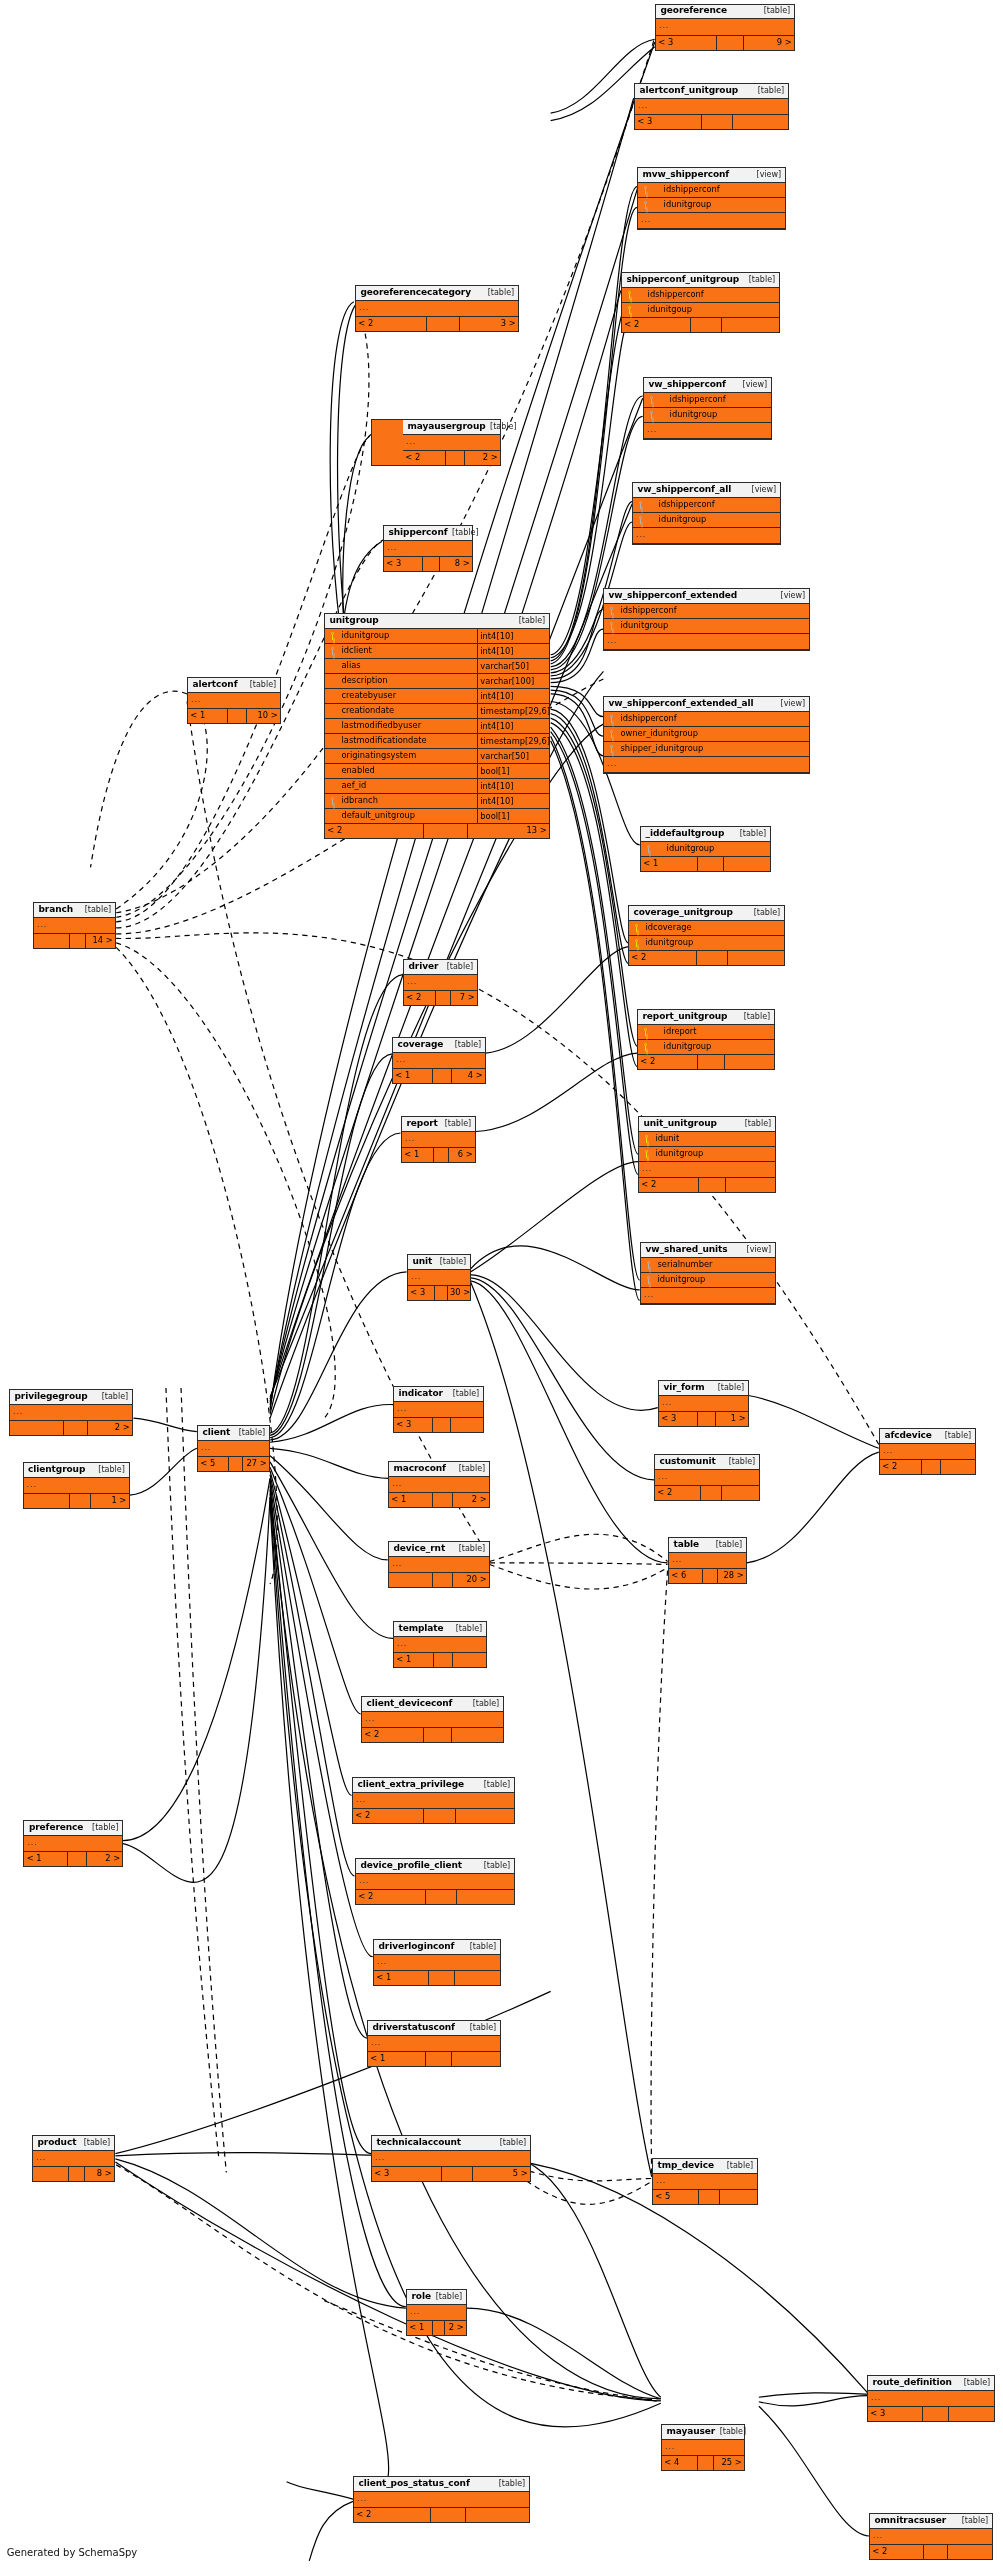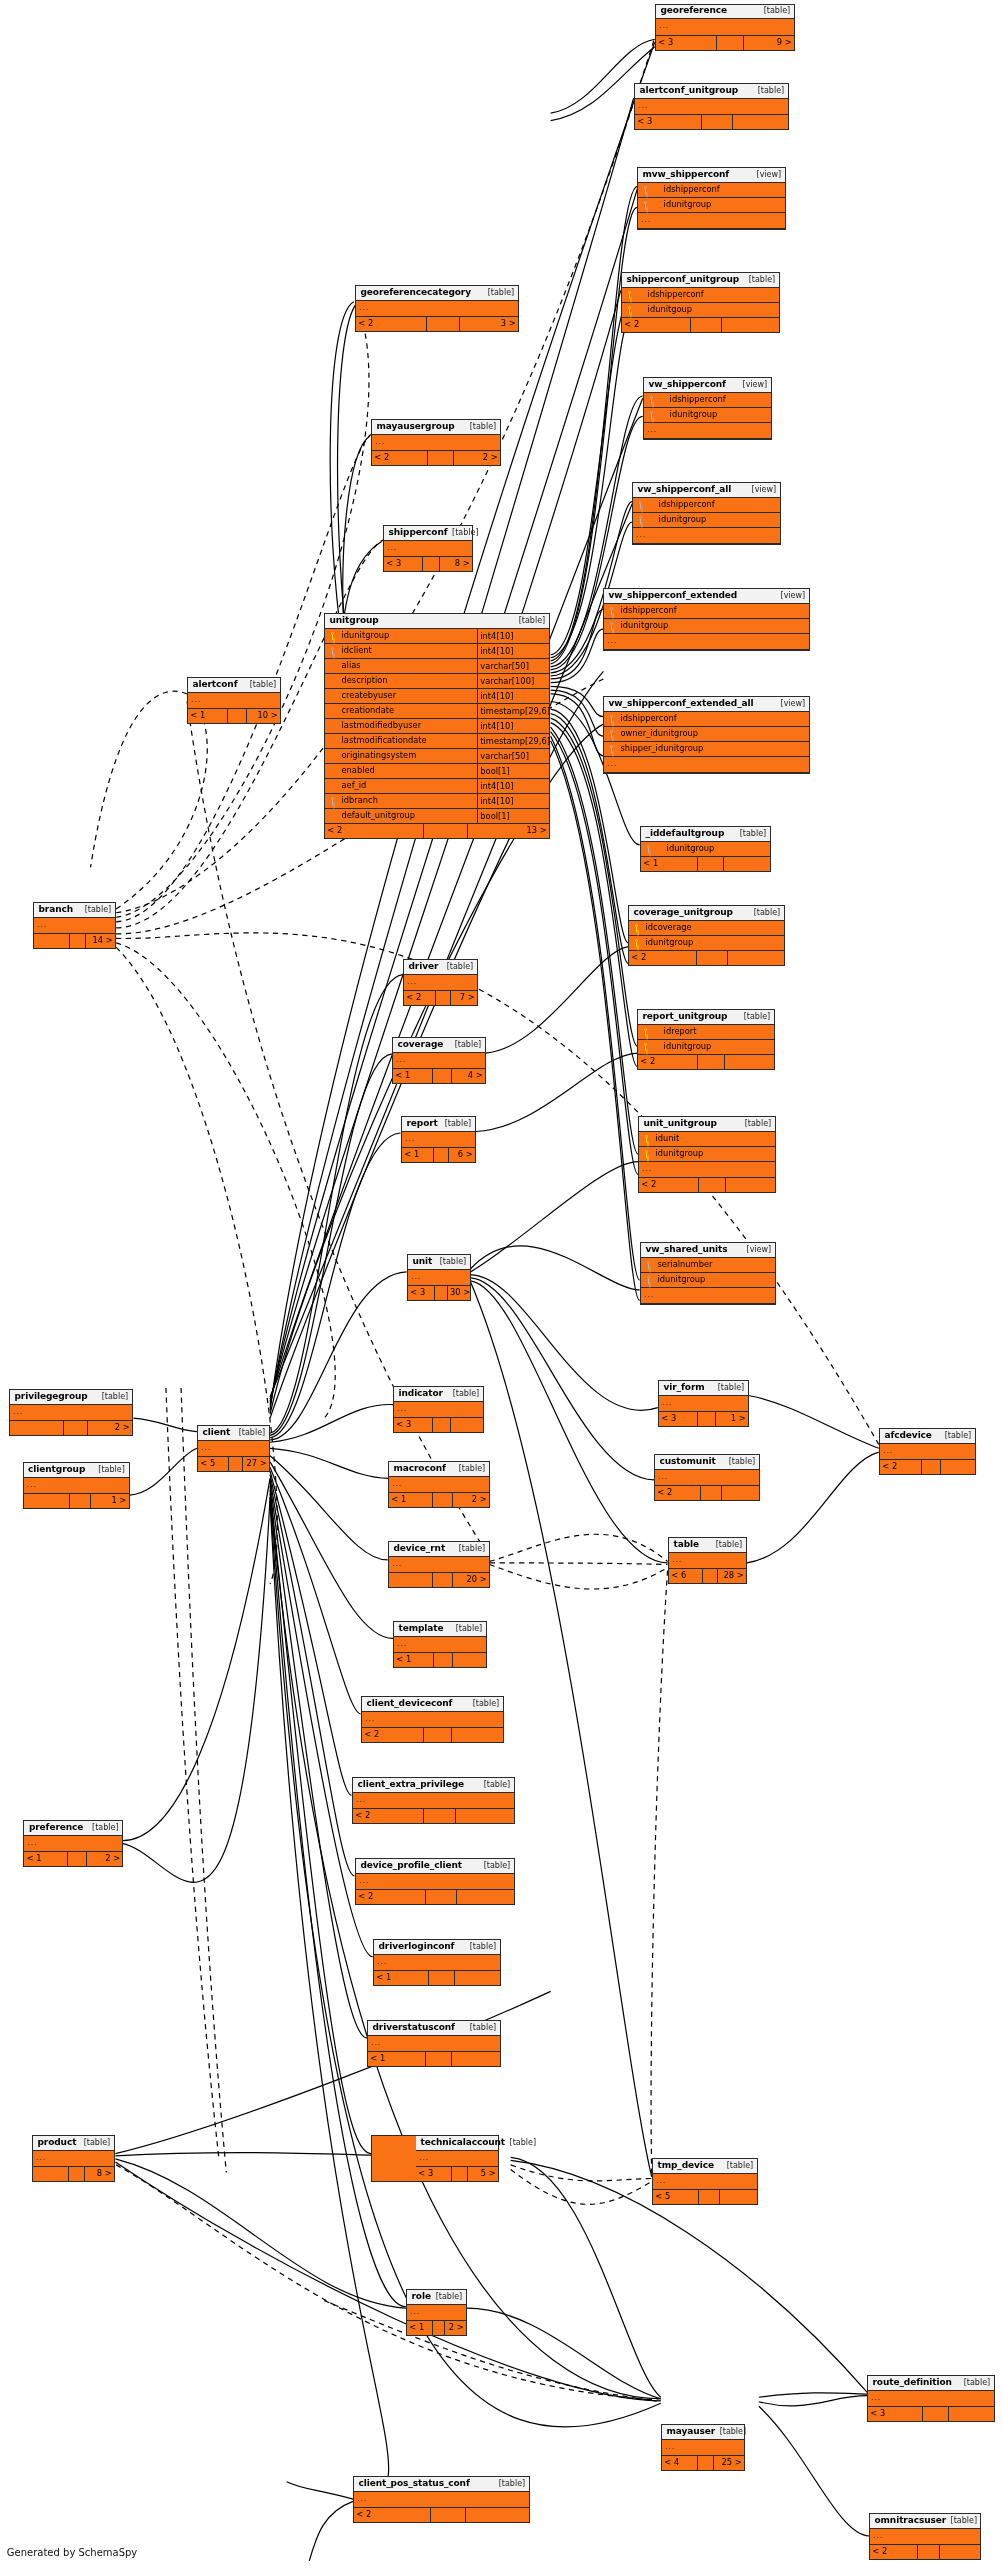--- a/index.html
+++ b/index.html
@@ -505,21 +505,21 @@
         <span class="tname">georeferencecategory</span>
         <span class="ttype">[table]</span>
       </div>
       <div class="ellipsis">...</div>
       <div class="foot">
         <div class="f l">&lt; 2</div>
         <div class="f m"></div>
         <div class="f r">3 &gt;</div>
       </div>
     </div>
-    <div class="tbl" style="left: 371px; top: 419px; width: 130px;">
+    <div class="tbl" style="left: 371px; top: 419px; width: 130px; padding-left: 31px;">
       <div class="hdr">
         <span class="tname">mayausergroup</span>
         <span class="ttype">[table]</span>
       </div>
       <div class="ellipsis">...</div>
       <div class="foot">
         <div class="f l">&lt; 2</div>
         <div class="f m"></div>
         <div class="f r">2 &gt;</div>
       </div>
@@ -893,21 +893,21 @@
         <span class="tname">product</span>
         <span class="ttype">[table]</span>
       </div>
       <div class="ellipsis">...</div>
       <div class="foot">
         <div class="f l"></div>
         <div class="f m"></div>
         <div class="f r">8 &gt;</div>
       </div>
     </div>
-    <div class="tbl" style="left: 371px; top: 2135px; width: 128px; padding-left: 44px;">
+    <div class="tbl" style="left: 371px; top: 2135px; width: 160px;">
       <div class="hdr">
         <span class="tname">technicalaccount</span>
         <span class="ttype">[table]</span>
       </div>
       <div class="ellipsis">...</div>
       <div class="foot">
         <div class="f l">&lt; 3</div>
         <div class="f m"></div>
         <div class="f r">5 &gt;</div>
       </div>
@@ -953,21 +953,21 @@
         <span class="tname">route_definition</span>
         <span class="ttype">[table]</span>
       </div>
       <div class="ellipsis">...</div>
       <div class="foot">
         <div class="f l">&lt; 3</div>
         <div class="f m"></div>
         <div class="f r"></div>
       </div>
     </div>
-    <div class="tbl" style="left: 869px; top: 2513px; width: 112px;">
+    <div class="tbl" style="left: 869px; top: 2513px; width: 124px;">
       <div class="hdr">
         <span class="tname">omnitracsuser</span>
         <span class="ttype">[table]</span>
       </div>
       <div class="ellipsis">...</div>
       <div class="foot">
         <div class="f l">&lt; 2</div>
         <div class="f m"></div>
         <div class="f r"></div>
       </div>

